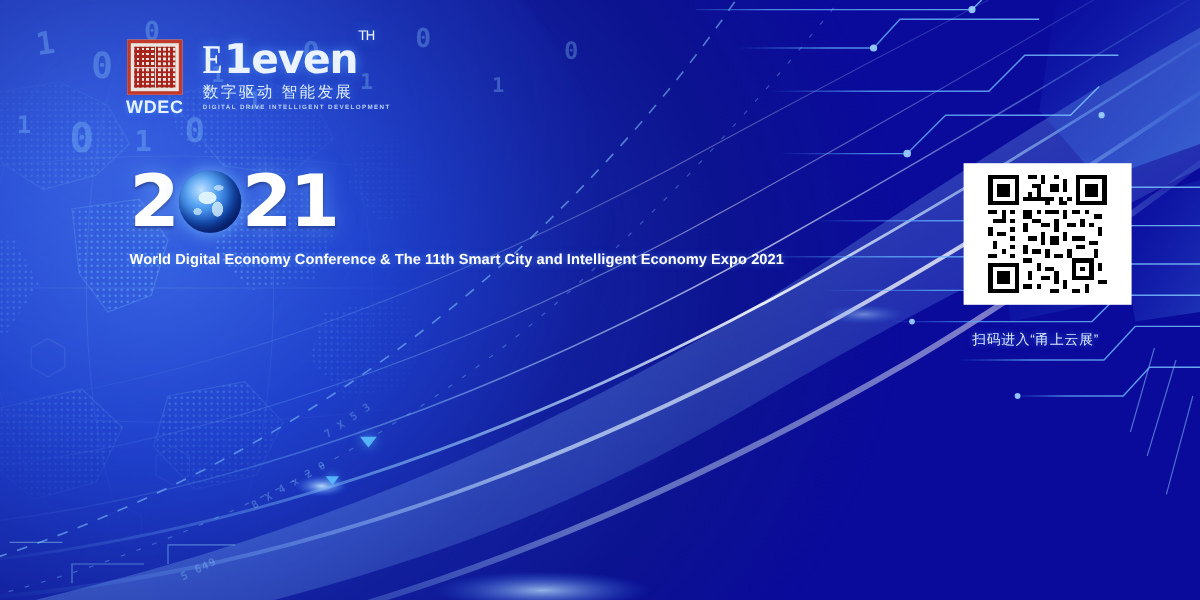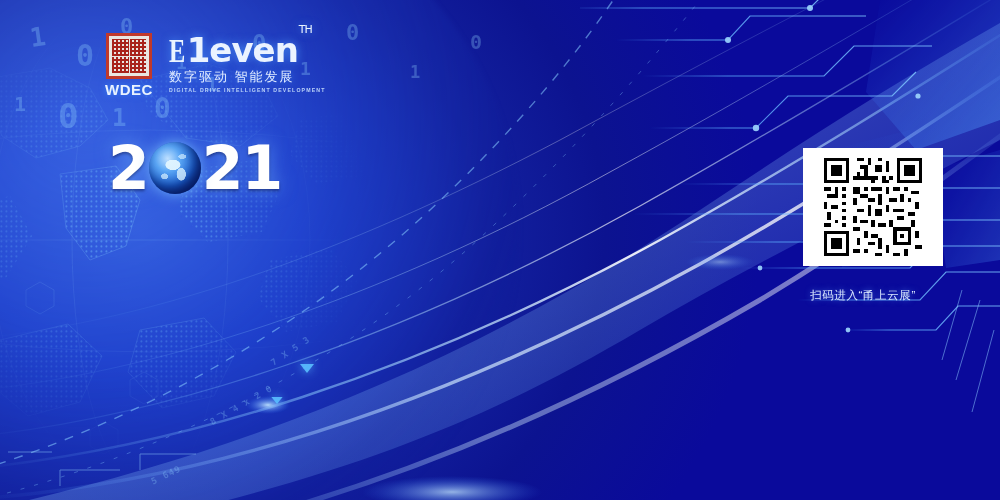--- a/index.html
+++ b/index.html
@@ -166,21 +166,21 @@
   .t-loc {
     margin-top:16px;
     font-size:13.5px; font-weight:400;
     color:#eaf3ff;
     letter-spacing:2.2px;
     text-shadow:0 0 6px rgba(110,175,255,.6);
   }
   .t-loc .en { letter-spacing:2.6px; font-family:"DejaVu Sans", sans-serif; font-size:13px; }
 
   
-  .qr-block { position:absolute; left:803px; top:148px; width:120px; text-align:center; }
+  .qr-block { position:absolute; left:803px; top:136px; width:120px; text-align:center; }
   .qr-card { width:140px; height:118px; background:#ffffff; padding:6px; }
   .qr-card svg { display:block; width:100%; height:100%; }
   .qr-cap {
     margin-top:22px;
     font-size:11.5px; color:#dce9ff; letter-spacing:.6px;
     text-shadow:0 0 6px rgba(90,160,255,.7);
   }
 
   .triangle {
     position:absolute; width:0; height:0;
@@ -401,20 +401,21 @@
 
   <div class="title-block">
     <div class="t-main">
       <span class="t-year">2</span>
       <span class="globe0">
         <span class="globe-ring"></span>
       </span>
       <span class="t-year">21</span>
     </div>
 
+    <div class="t-en">World Digital Economy Conference &amp; The 11th Smart City and Intelligent Economy Expo 2021</div>
 
   </div>
 
   <div class="qr-block">
     <div class="qr-card">
       <svg viewBox="0 0 29 29" shape-rendering="crispEdges">
         <rect width="29" height="29" fill="#fff"></rect>
         <g fill="#000">
 
           <rect x="1" y="1" width="7" height="1"></rect>

